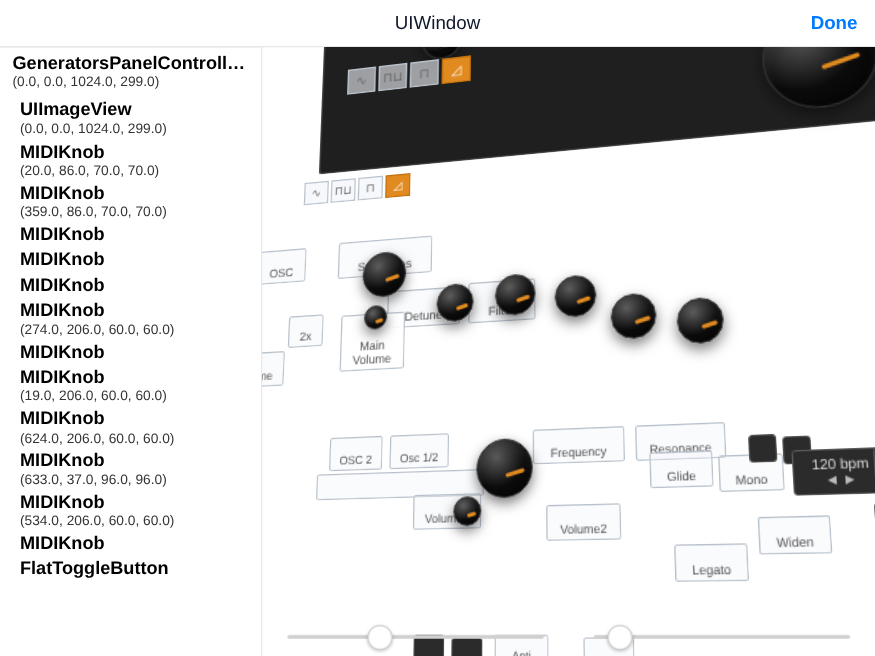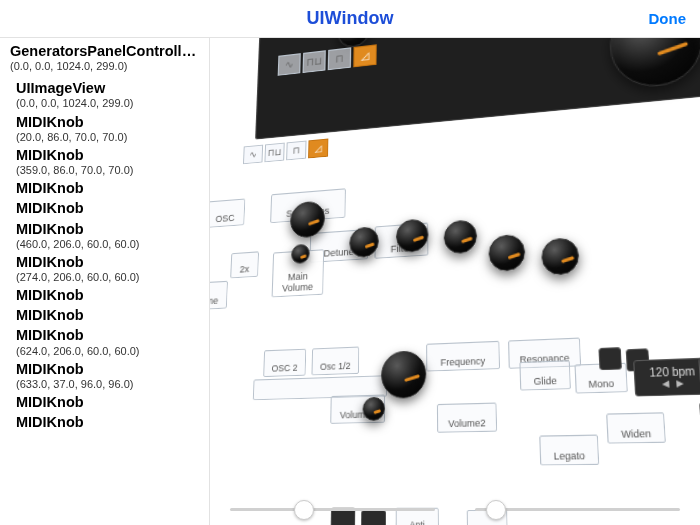--- a/index.html
+++ b/index.html
@@ -1,19 +1,19 @@
 <!DOCTYPE html>
 <html><head>
 <meta charset="utf-8">
 <style>
   * { box-sizing: border-box; margin: 0; padding: 0; }
   html, body { width: 700px; height: 525px; overflow: hidden; font-family: -apple-system, "Helvetica Neue", Arial, sans-serif; background: #fff; }
 
   .titlebar { height: 38px; display: flex; align-items: center; justify-content: center; position: relative; border-bottom: 1px solid #e2e2e2; }
-  .titlebar .title { font-size: 18px; font-weight: 700; color: #1d4ed8; }
+  .titlebar .title { font-size: 15px; font-weight: 400; color: #0f172a; }
   .titlebar .done { position: absolute; right: 14px; top: 0; bottom: 0; display: flex; align-items: center; color: #007aff; font-size: 15px; font-weight: 600; cursor: pointer; }
 
   .body { display: flex; height: calc(100% - 38px); }
   .sidebar { width: 210px; border-right: 1px solid #e2e2e2; overflow: hidden; padding: 4px 6px 4px 10px; display: flex; flex-direction: column; gap: 2px; }
   .tree-item { }
   .tree-item .name { font-size: 13.5px; font-weight: 600; color: #000; line-height: 1.25; white-space: nowrap; overflow: hidden; text-overflow: ellipsis; }
   .tree-item.root .name { font-size: 14.5px; }
   .tree-item .frame { font-size: 11px; color: #333; line-height: 1.2; }
   .tree-children { display: flex; flex-direction: column; gap: 2px; margin-left: 6px; margin-top: 6px; }
 
@@ -77,45 +77,49 @@
             <div class="frame">(359.0, 86.0, 70.0, 70.0)</div>
           </div>
           <div class="tree-item">
             <div class="name">MIDIKnob</div>
           </div>
           <div class="tree-item">
             <div class="name">MIDIKnob</div>
           </div>
           <div class="tree-item">
             <div class="name">MIDIKnob</div>
-            <div class="frame">(460.0, 206.0, 60.0, 60.0)</div>
           </div>
           <div class="tree-item">
             <div class="name">MIDIKnob</div>
             <div class="frame">(274.0, 206.0, 60.0, 60.0)</div>
           </div>
           <div class="tree-item">
             <div class="name">MIDIKnob</div>
           </div>
           <div class="tree-item">
             <div class="name">MIDIKnob</div>
+            <div class="frame">(19.0, 206.0, 60.0, 60.0)</div>
           </div>
           <div class="tree-item">
             <div class="name">MIDIKnob</div>
             <div class="frame">(624.0, 206.0, 60.0, 60.0)</div>
           </div>
           <div class="tree-item">
             <div class="name">MIDIKnob</div>
             <div class="frame">(633.0, 37.0, 96.0, 96.0)</div>
           </div>
           <div class="tree-item">
             <div class="name">MIDIKnob</div>
-          </div>
-          <div class="tree-item">
-            <div class="name">MIDIKnob</div>
+            <div class="frame">(534.0, 206.0, 60.0, 60.0)</div>
+          </div>
+          <div class="tree-item">
+            <div class="name">MIDIKnob</div>
+          </div>
+          <div class="tree-item">
+            <div class="name">FlatToggleButton</div>
           </div>
         </div>
     </div>
   </aside>
 
   <main class="canvas">
     <div class="stage">
       <div class="stack">
 
         <div class="layer" style="transform: translate3d(90px,-10px,260px);">

